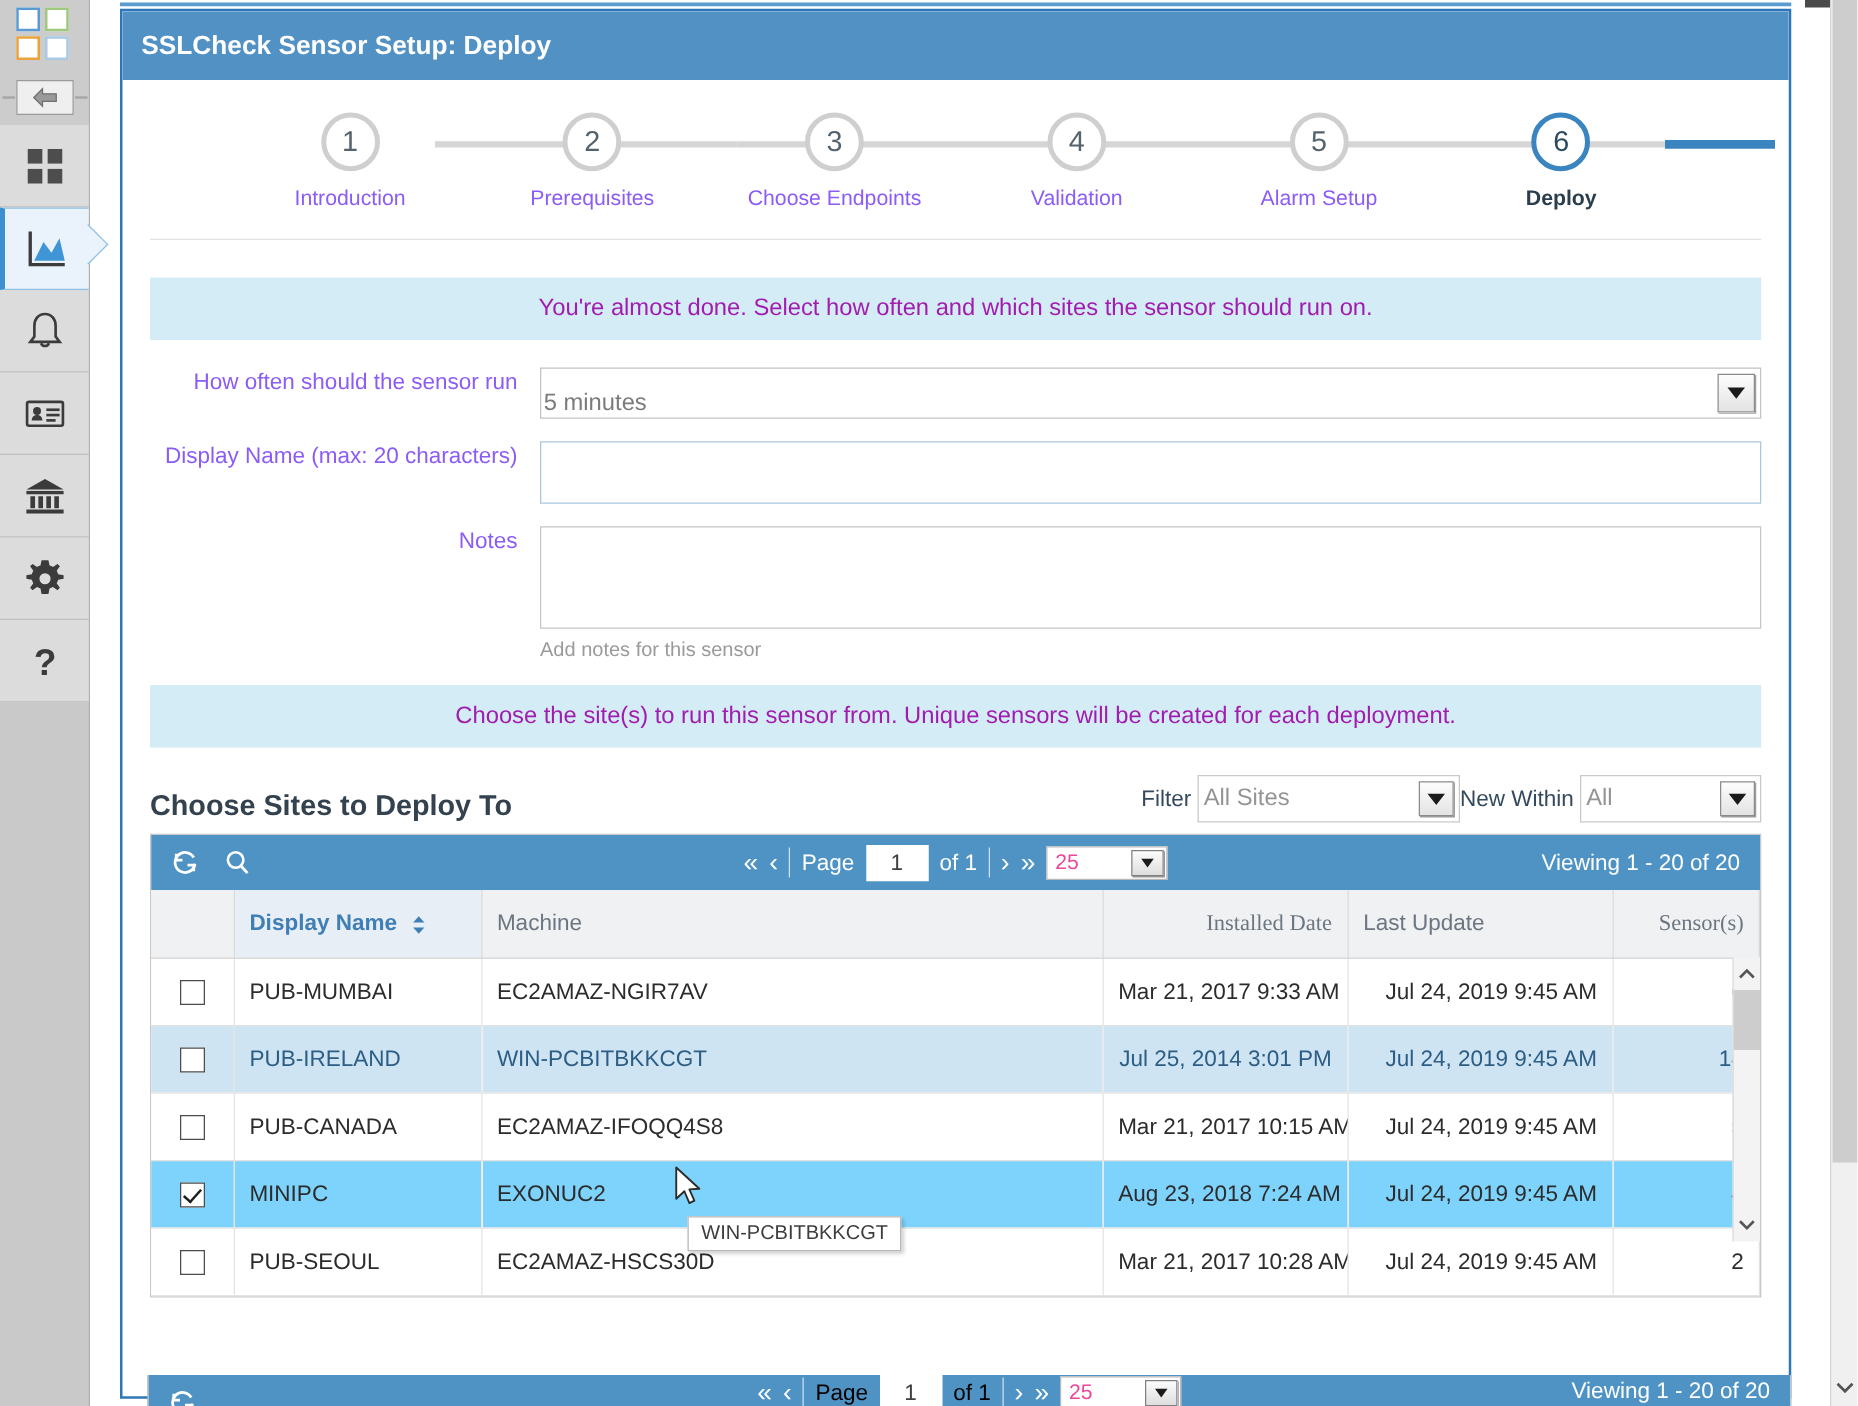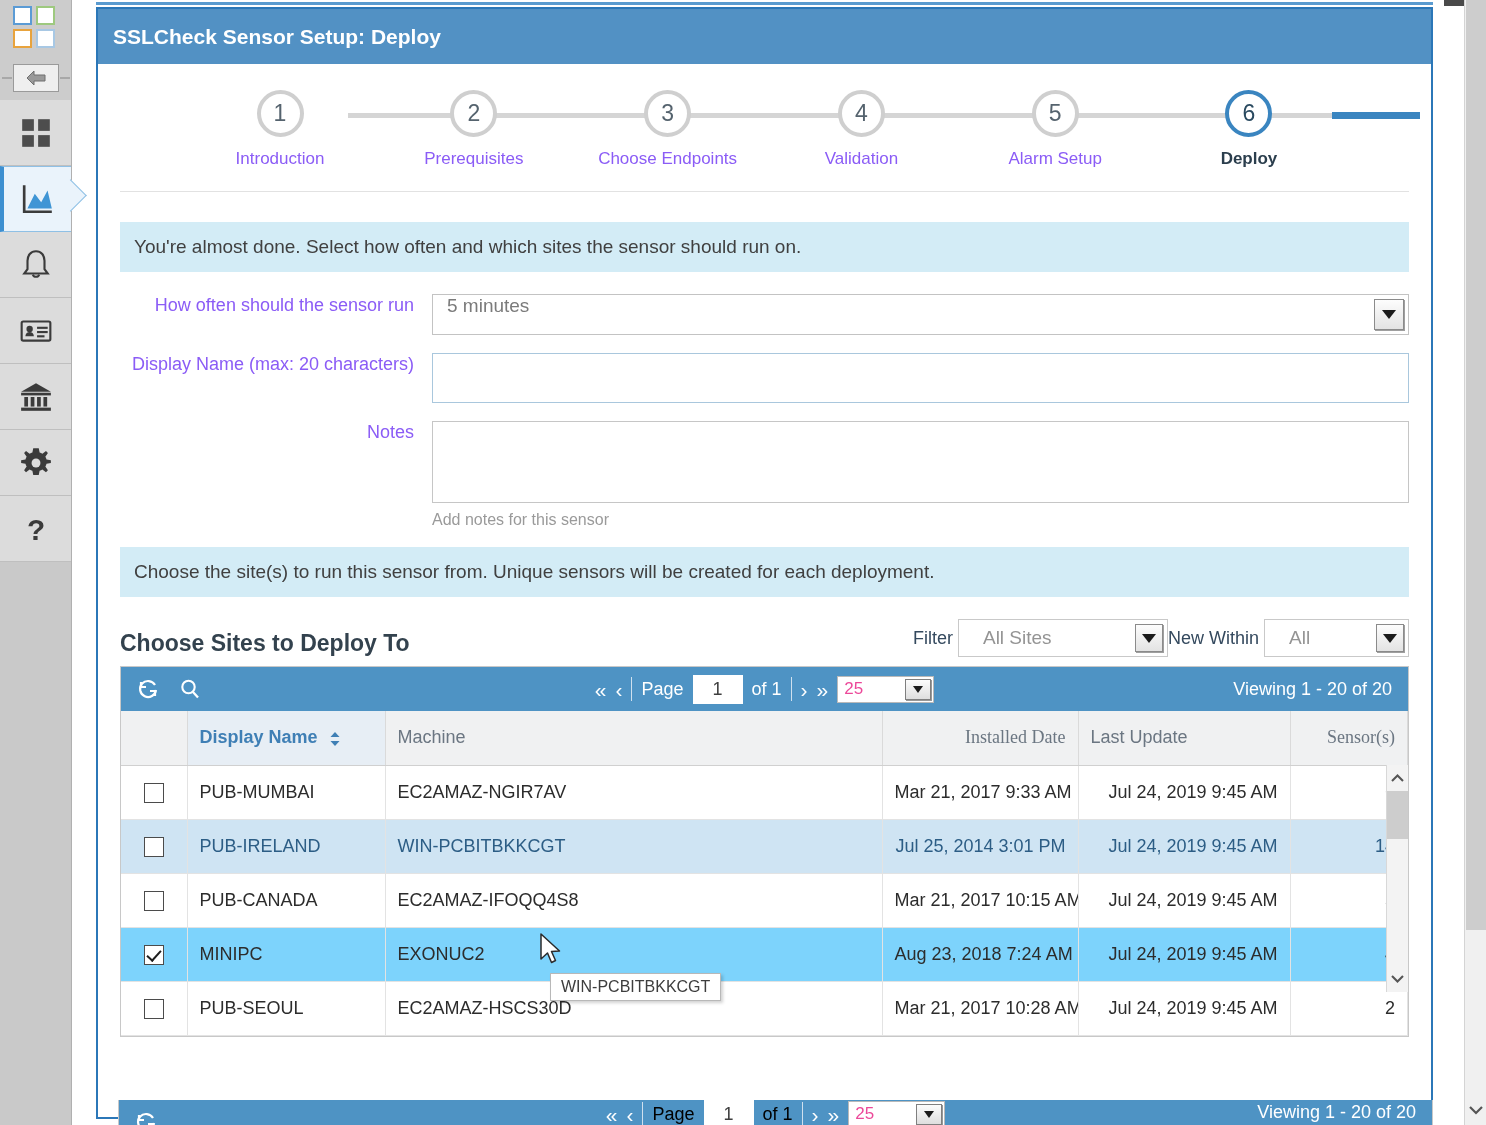--- a/index.html
+++ b/index.html
@@ -180,24 +180,25 @@
     height: 5px;
     background: #d5d5d5;
     z-index: 1;
   }
   .step-line.done { background: #3a85c0; height: 7px; top: 22px; }
 
   
   .banner {
     margin: 0 22px;
     background: #d3ecf6;
-    color: #404040;
+    color: #a21caf;
     font-size: 19px;
     padding: 14px 14px;
     box-sizing: border-box;
+    text-align: center;
   }
   #banner1 { margin-top: 30px; }
   #banner2 { margin-top: 10px; }
 
   
   #form {
     margin: 0 22px;
     padding-top: 22px;
   }
   .frow {
@@ -217,23 +218,23 @@
   .fctl { flex: 1; }
 
   select.styled, .fake-select {
     width: 100%;
     height: 41px;
     font-size: 19px;
     color: #7b7b7b;
     background: #ffffff;
     border: 1px solid #c3c3c3;
     box-sizing: border-box;
-    padding: 0 14px;
+    padding: 0 2px;
     position: relative;
-    display: flex; align-items: flex-start;
+    display: flex; align-items: flex-end;
     font-family: "Liberation Sans", sans-serif;
   }
   .sel-arrow {
     position: absolute; right: 4px; top: 4px;
     width: 30px; height: 31px;
     background: linear-gradient(#fdfdfd,#e3e3e3);
     border: 1px solid #8b8b8b;
     box-sizing: border-box;
     display: flex; align-items: center; justify-content: center;
     box-shadow: 1px 1px 0 #9f9f9f;
@@ -280,21 +281,21 @@
     flex: 1;
   }
   .filt-grp { display: flex; align-items: center; }
   .filt-lbl { font-size: 18px; color: #34495e; margin-right: 5px; }
   .mini-select {
     width: 210px; height: 38px;
     border: 1px solid #c9c9c9;
     background: #ffffff;
     position: relative;
     display: flex; align-items: center;
-    padding-left: 24px;
+    padding-left: 4px;
     font-size: 19px; color: #949494;
     box-sizing: border-box;
     margin-right: 14px;
   }
   .mini-select:last-child { margin-right: 0; }
 
   
   #grid {
     margin: 0 22px;
     border: 1px solid #c8c8c8;

